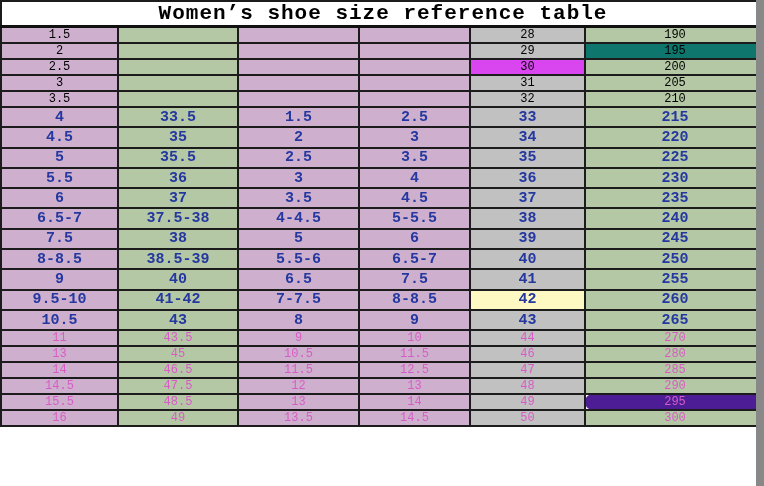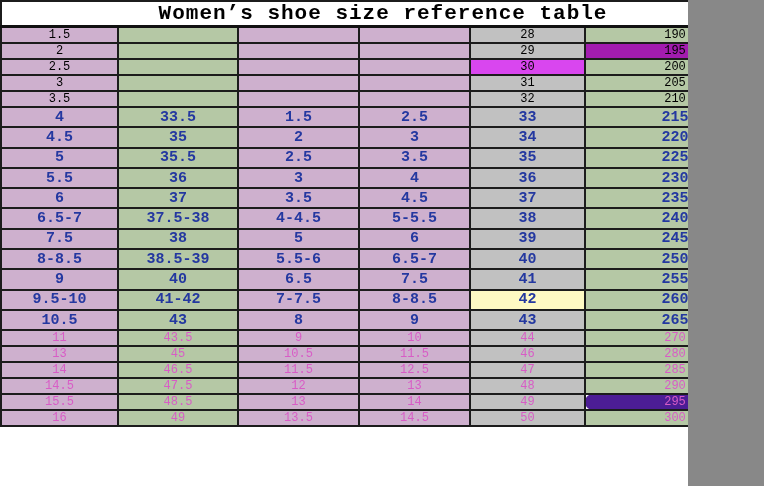--- a/index.html
+++ b/index.html
@@ -1,17 +1,17 @@
 <!DOCTYPE html>
 <html style="--black-text: #000000; --blue-text: #2438a0; --magenta-text: #d85cc6;"><head>
 <meta charset="utf-8">
 <style>
   html,body{margin:0;padding:0;background:#888;}
   .sheet{
-    width:688px;height:486px;background:#ffffff;overflow:hidden;
+    width:756px;height:486px;background:#ffffff;overflow:hidden;
     font-family:"Liberation Mono","DejaVu Sans Mono",monospace;
     position:relative;box-sizing:border-box;
   }
   table{
     border-collapse:collapse;table-layout:fixed;width:764px;
   }
   col.c0{width:117px}col.c1{width:120px}col.c2{width:121px}
   col.c3{width:111px}col.c4{width:115px}col.c5{width:180px}
   td,th{
     border:2px solid #1c1c1c;
@@ -63,21 +63,21 @@
           <td style="background: rgb(206, 176, 206);"></td>
           <td style="background: rgb(193, 193, 193);">28</td>
           <td style="background: rgb(181, 200, 165);">190</td>
         </tr>
         <tr class="sec0">
           <td style="background: rgb(206, 176, 206);">2</td>
           <td style="background: rgb(181, 200, 165);"></td>
           <td style="background: rgb(206, 176, 206);"></td>
           <td style="background: rgb(206, 176, 206);"></td>
           <td style="background: rgb(193, 193, 193);">29</td>
-          <td style="background: #a21caf;">195</td>
+          <td style="background: #0f766e;">195</td>
         </tr>
         <tr class="sec0">
           <td style="background: rgb(206, 176, 206);">2.5</td>
           <td style="background: rgb(181, 200, 165);"></td>
           <td style="background: rgb(206, 176, 206);"></td>
           <td style="background: rgb(206, 176, 206);"></td>
           <td style="background: #d946ef;">30</td>
           <td style="background: rgb(181, 200, 165);">200</td>
         </tr>
         <tr class="sec0">

